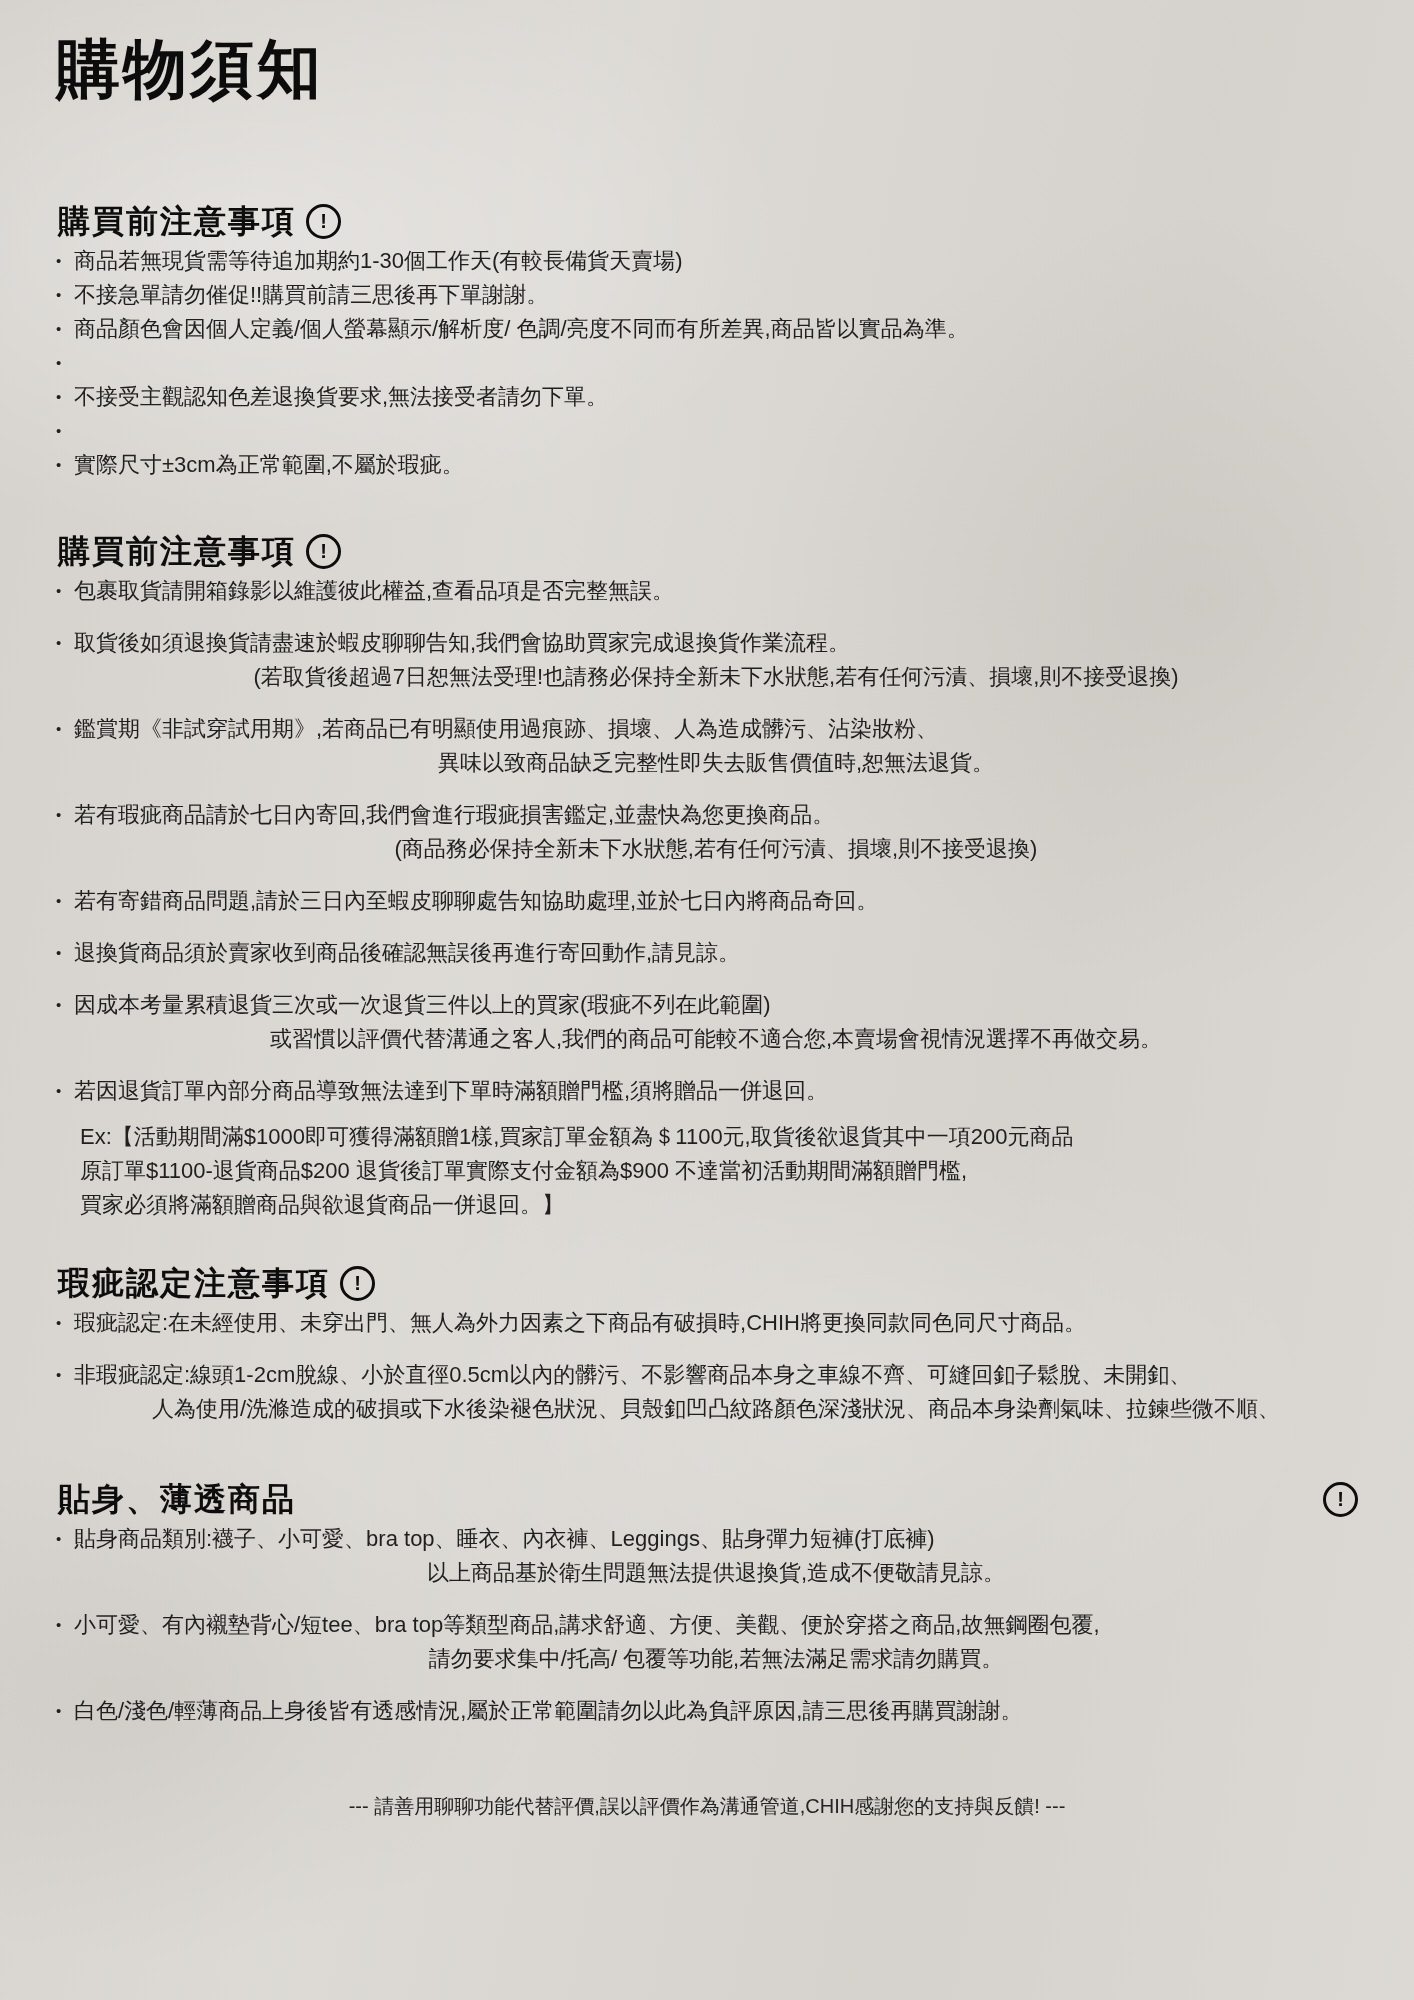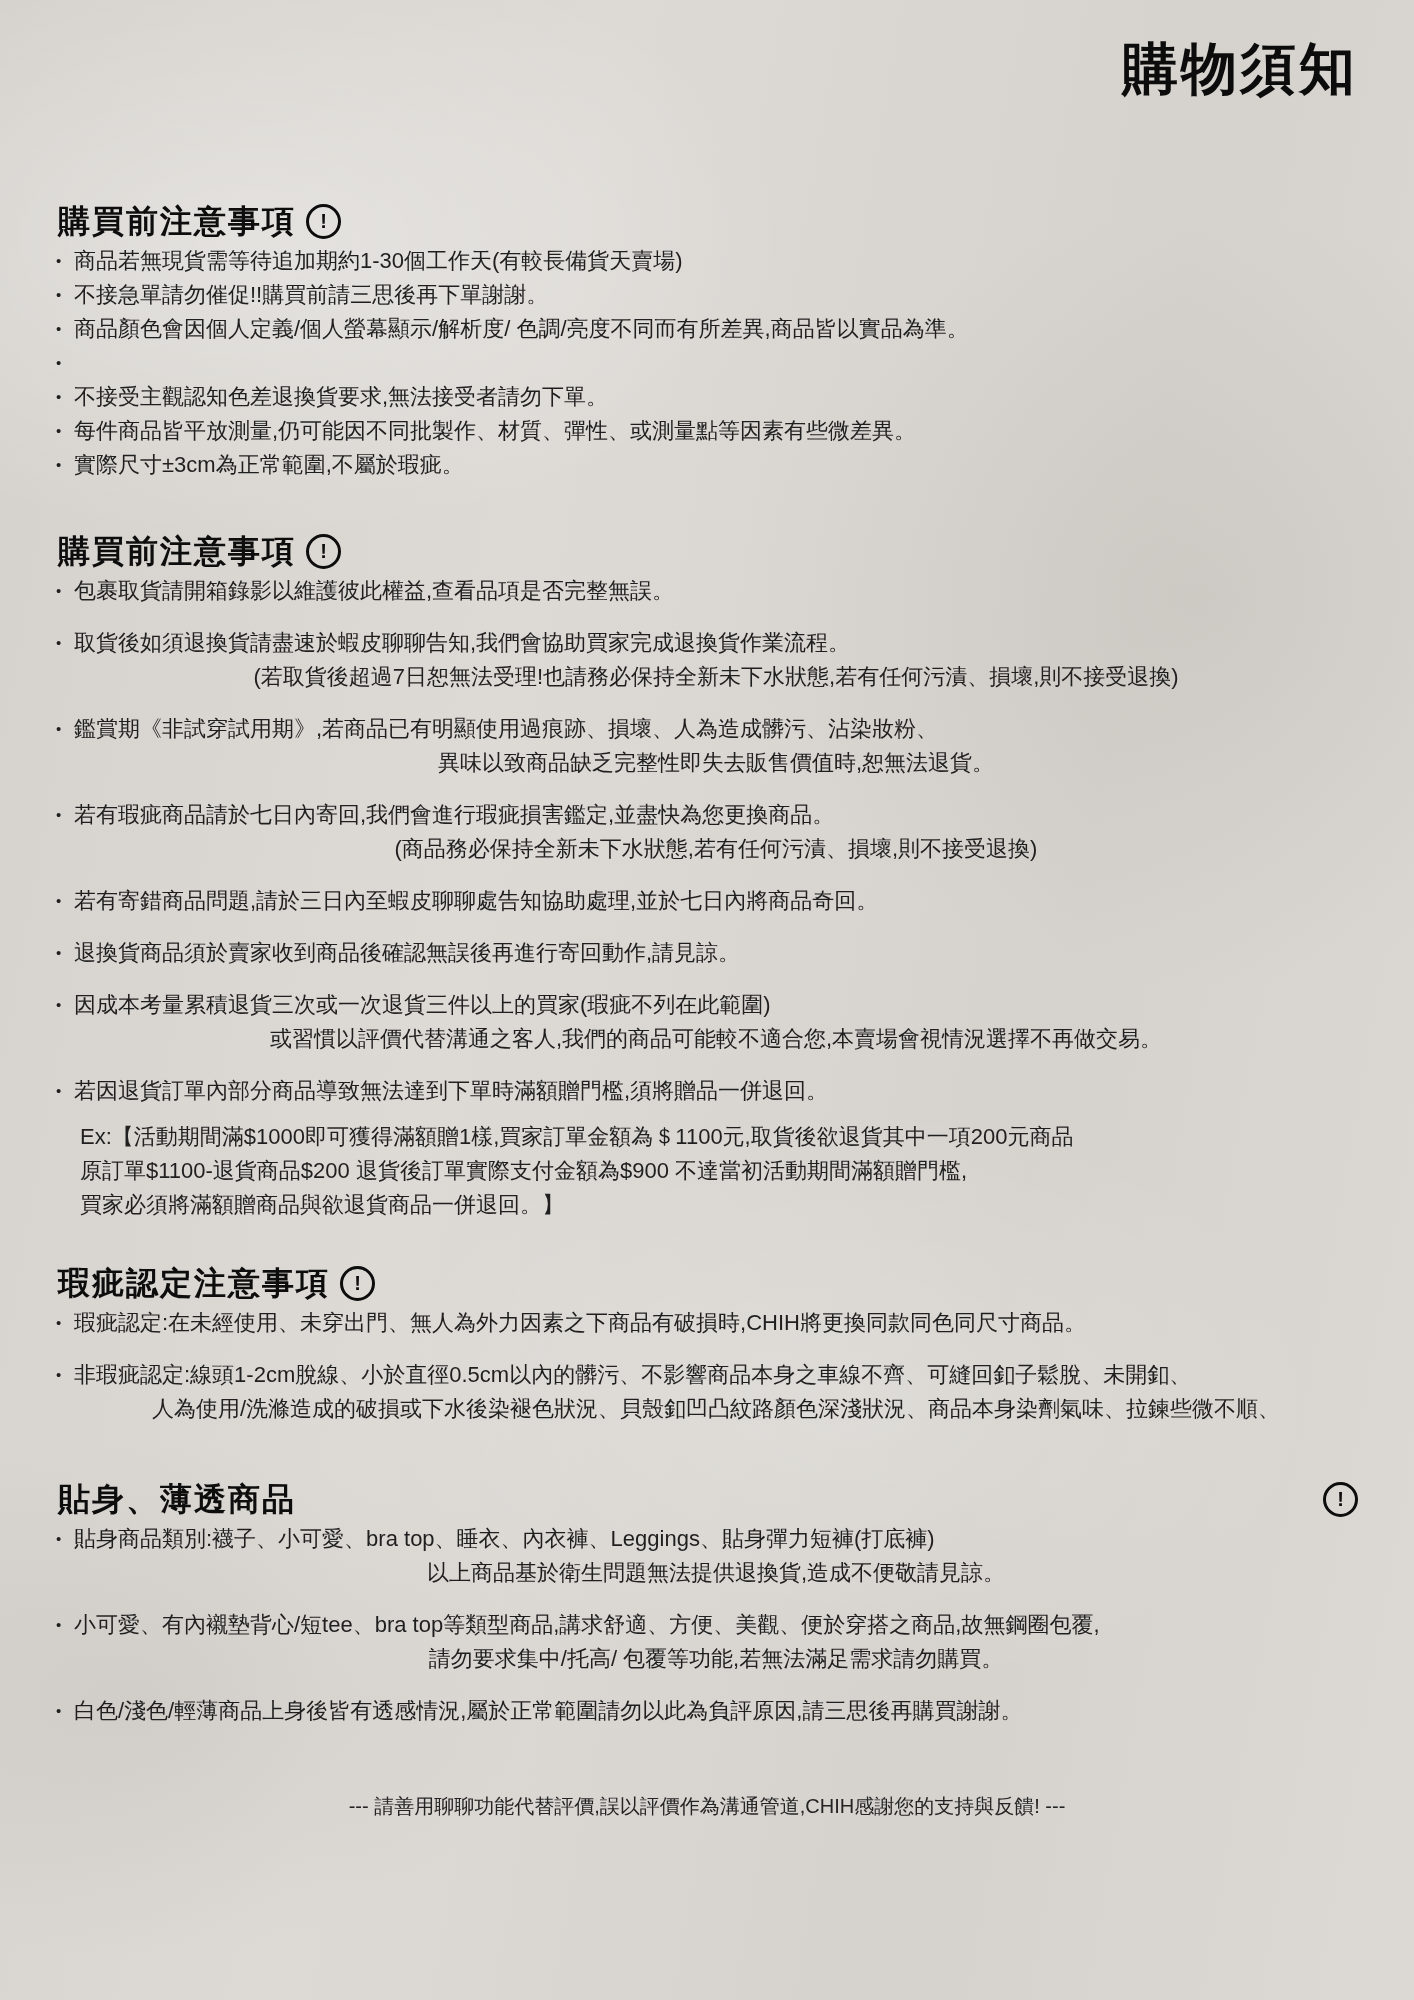--- a/index.html
+++ b/index.html
@@ -17,22 +17,22 @@
     background-image:
       radial-gradient(ellipse 900px 500px at 18% 12%, rgba(255,255,255,0.30), rgba(255,255,255,0) 60%),
       radial-gradient(ellipse 700px 600px at 85% 30%, rgba(125,120,112,0.10), rgba(125,120,112,0) 65%),
       radial-gradient(ellipse 800px 500px at 60% 70%, rgba(255,255,255,0.18), rgba(255,255,255,0) 60%),
       radial-gradient(ellipse 600px 400px at 10% 85%, rgba(120,115,108,0.10), rgba(120,115,108,0) 65%),
       linear-gradient(100deg, rgba(130,126,118,0.06) 0%, rgba(255,255,255,0.08) 35%, rgba(130,126,118,0.05) 70%, rgba(255,255,255,0.06) 100%);
     overflow:hidden;
   }
   .title{
     margin:0;
-    text-align:right;
-    font-size:56px;
+    text-align:left;
+    font-size:64px;
     line-height:54px;
     font-weight:900;
     letter-spacing:3px;
     color:#0c0c0c;
   }
   .sec-h{
     display:flex;
     align-items:center;
     margin:0 0 0 2px;
     font-size:32px;
@@ -127,21 +127,20 @@
       </li>
     <li>
         <div class="line">
           <span class="bul">•</span>
           <span>不接受主觀認知色差退換貨要求,無法接受者請勿下單。</span>
         </div>
       </li>
     <li>
         <div class="line">
           <span class="bul">•</span>
-          <span>每件商品皆平放測量,仍可能因不同批製作、材質、彈性、或測量點等因素有些微差異。</span>
         </div>
       </li>
     <li>
         <div class="line">
           <span class="bul">•</span>
           <span>實際尺寸±3cm為正常範圍,不屬於瑕疵。</span>
         </div>
       </li>
   </ul>
 

